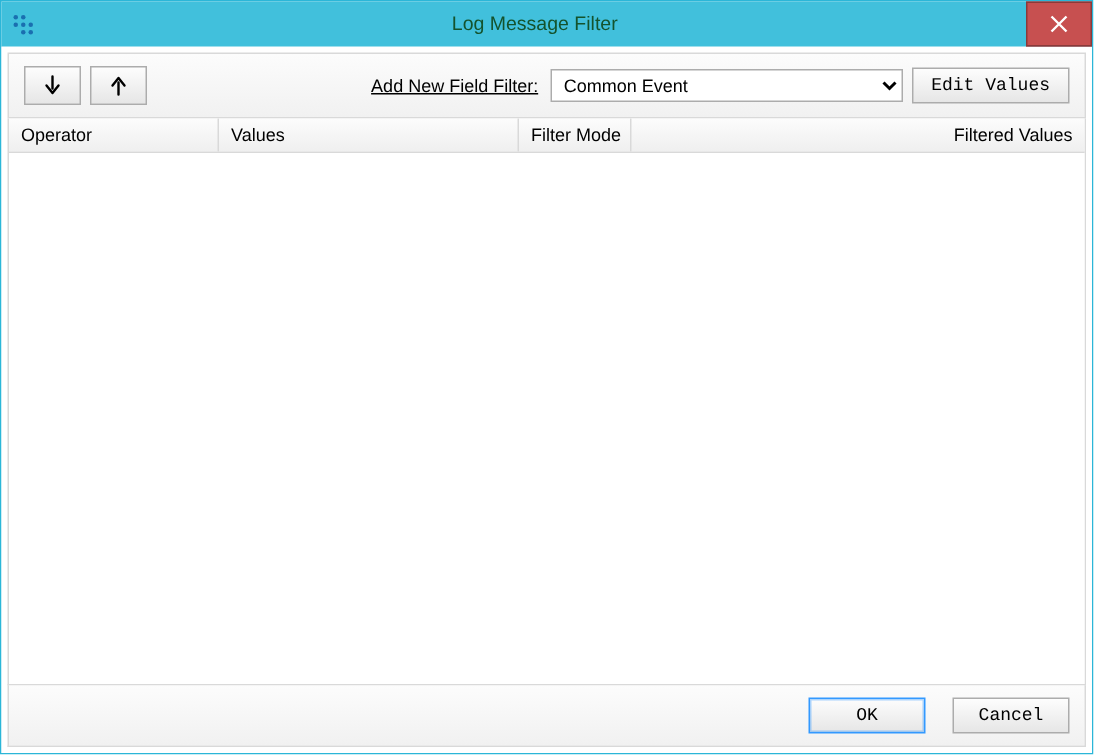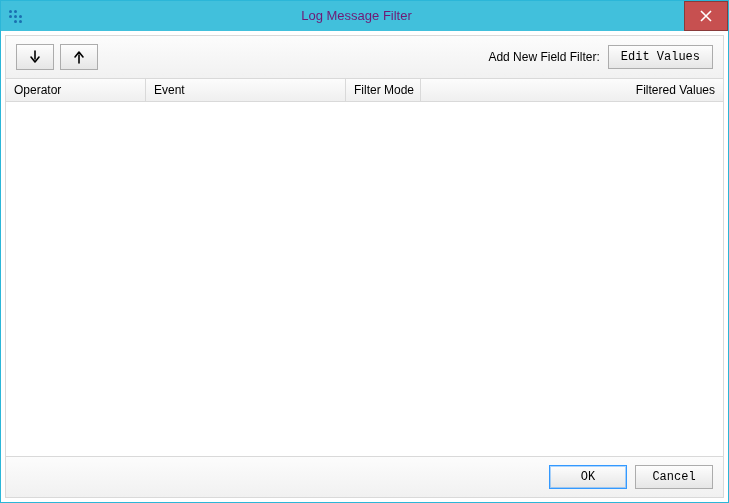--- a/index.html
+++ b/index.html
@@ -31,21 +31,21 @@
     width: 28px;
     display: flex;
     align-items: center;
     justify-content: center;
   }
   .titlebar .title {
     flex: 1;
     text-align: center;
     line-height: 30px;
     font-size: 13px;
-    color: #701a75;
+    color: #14532d;
   }
   .titlebar .close {
     width: 44px;
     background: #c75050;
     display: flex;
     align-items: center;
     justify-content: center;
     border: 1px solid #893a3a;
     box-sizing: border-box;
   }
@@ -88,20 +88,21 @@
     background: linear-gradient(#fdfdfd, #e6e6e6);
     display: flex;
     align-items: center;
     justify-content: center;
     cursor: pointer;
   }
   .spacer { flex: 1; }
   .label-addnew {
     color: #000;
     margin-right: 2px;
+    text-decoration: underline;
   }
   select.combo {
     width: 235px;
     height: 22px;
     border: 1px solid #acacac;
     background: #fff;
     font-family: inherit;
     font-size: 12px;
     padding: 0 4px;
   }
@@ -155,21 +156,21 @@
   }
 
   
   .footer {
     border: 1px solid #d9d9d9;
     border-top: none;
     background: linear-gradient(#fcfcfc, #f1f1f1);
     padding: 8px 10px;
     display: flex;
     justify-content: flex-end;
-    gap: 8px;
+    gap: 18px;
     flex: 0 0 auto;
   }
 </style>
 </head>
 <body>
 
 <div class="window">
 
   <div class="titlebar">
     <div class="app-icon">
@@ -201,27 +202,30 @@
           <path d="M6 1 V9 M2 7 L6 12 L10 7" fill="none" stroke="#000" stroke-width="1.6" stroke-linecap="round" stroke-linejoin="round"></path>
         </svg>
       </div>
       <div class="arrow-btn">
         <svg width="12" height="14" viewBox="0 0 12 14">
           <path d="M6 13 V5 M2 7 L6 2 L10 7" fill="none" stroke="#000" stroke-width="1.6" stroke-linecap="round" stroke-linejoin="round"></path>
         </svg>
       </div>
       <div class="spacer"></div>
       <span class="label-addnew">Add New Field Filter:</span>
+      <select class="combo">
+        <option>Common Event</option>
+      </select>
       <button class="btn">Edit Values</button>
     </div>
 
     <div class="grid-wrap">
       <div class="grid-header">
         <div class="col op">Operator</div>
-        <div class="col field">Event</div>
+        <div class="col field">Values</div>
         <div class="col mode">Filter Mode</div>
         <div class="col vals">Filtered Values</div>
       </div>
       <div class="grid-body"></div>
     </div>
 
     <div class="footer">
       <button class="btn default">OK</button>
       <button class="btn">Cancel</button>
     </div>

